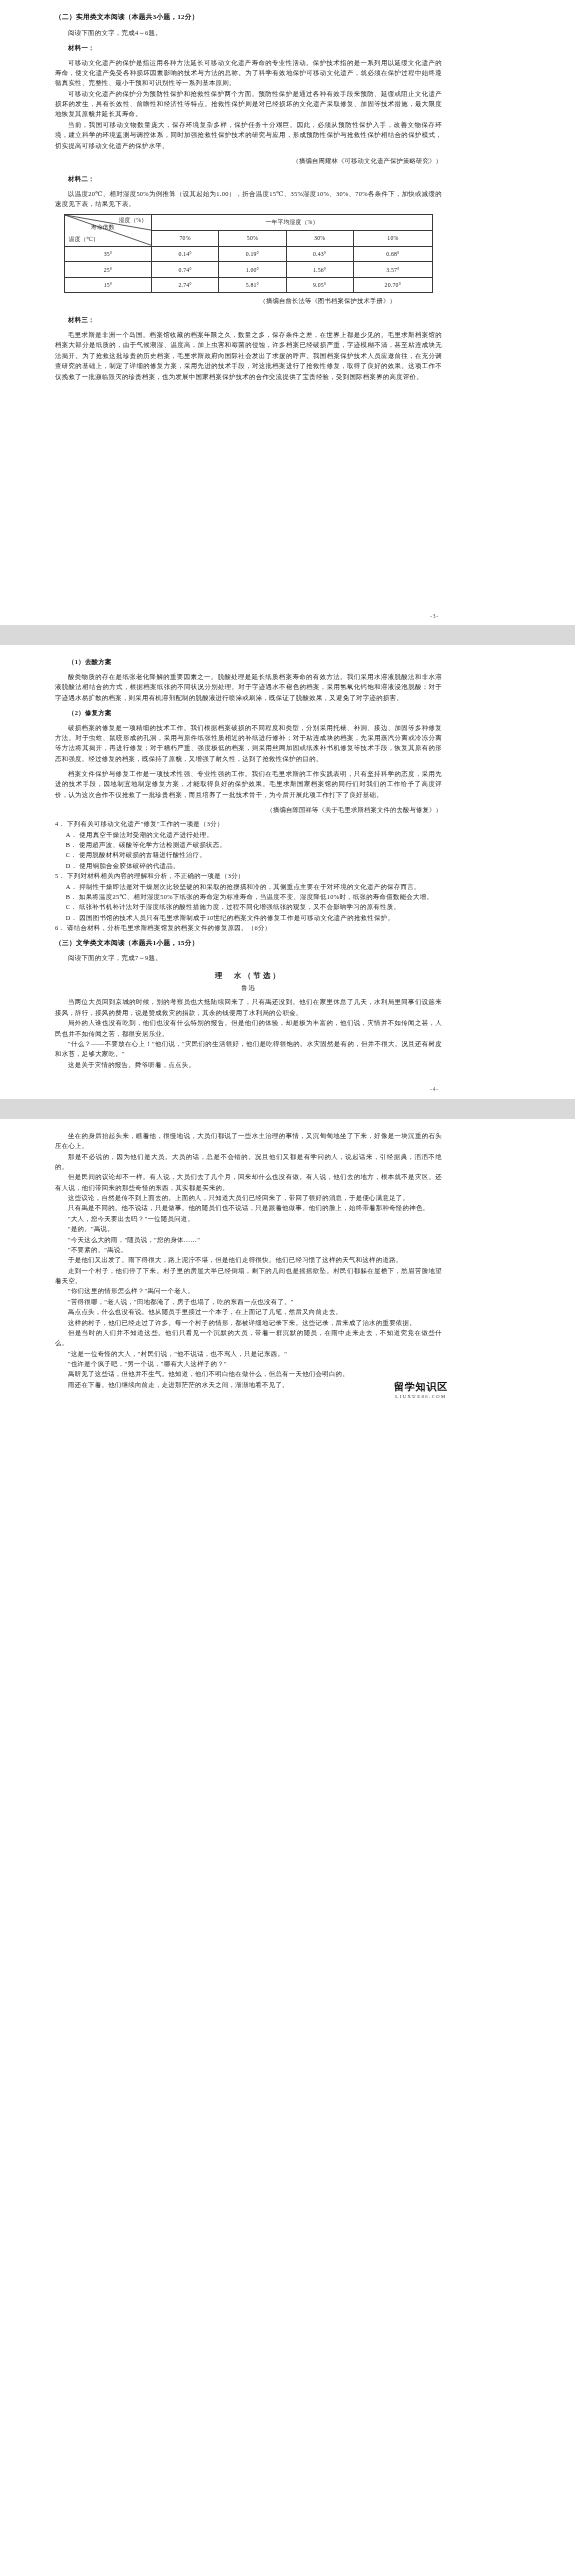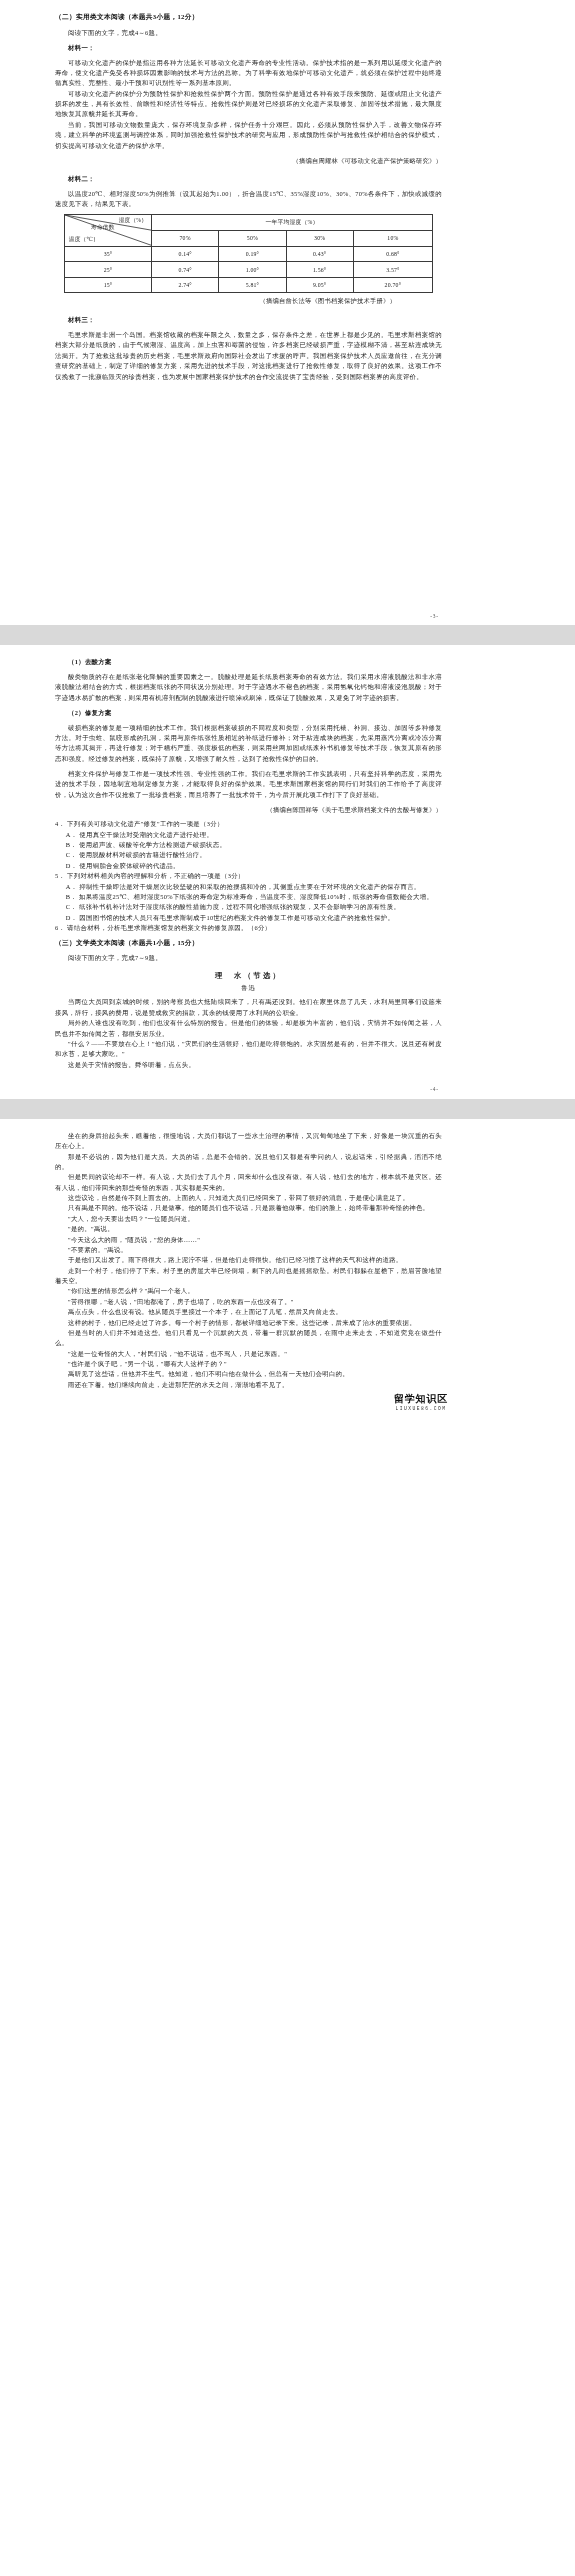--- a/index.html
+++ b/index.html
@@ -147,26 +147,26 @@
     padding: 1.5px 0 0.8px 0;
   }
   .author-line {
     text-align: center;
     font-size: 6.4px;
     letter-spacing: 0.8px;
   }
   .watermark {
     position: absolute;
     right: 49px;
-    bottom: 8px;
+    bottom: 20px;
     font-size: 10px;
     font-weight: bold;
     color: #111;
     letter-spacing: 0.8px;
-    font-family: Liberation Mono, monospace;
+    font-family: Liberation Serif, serif;
   }
   .watermark .sub {
     display: block;
     font-size: 4.6px;
     letter-spacing: 1.5px;
     font-weight: normal;
     text-align: center;
     color: #333;
   }
 </style>

